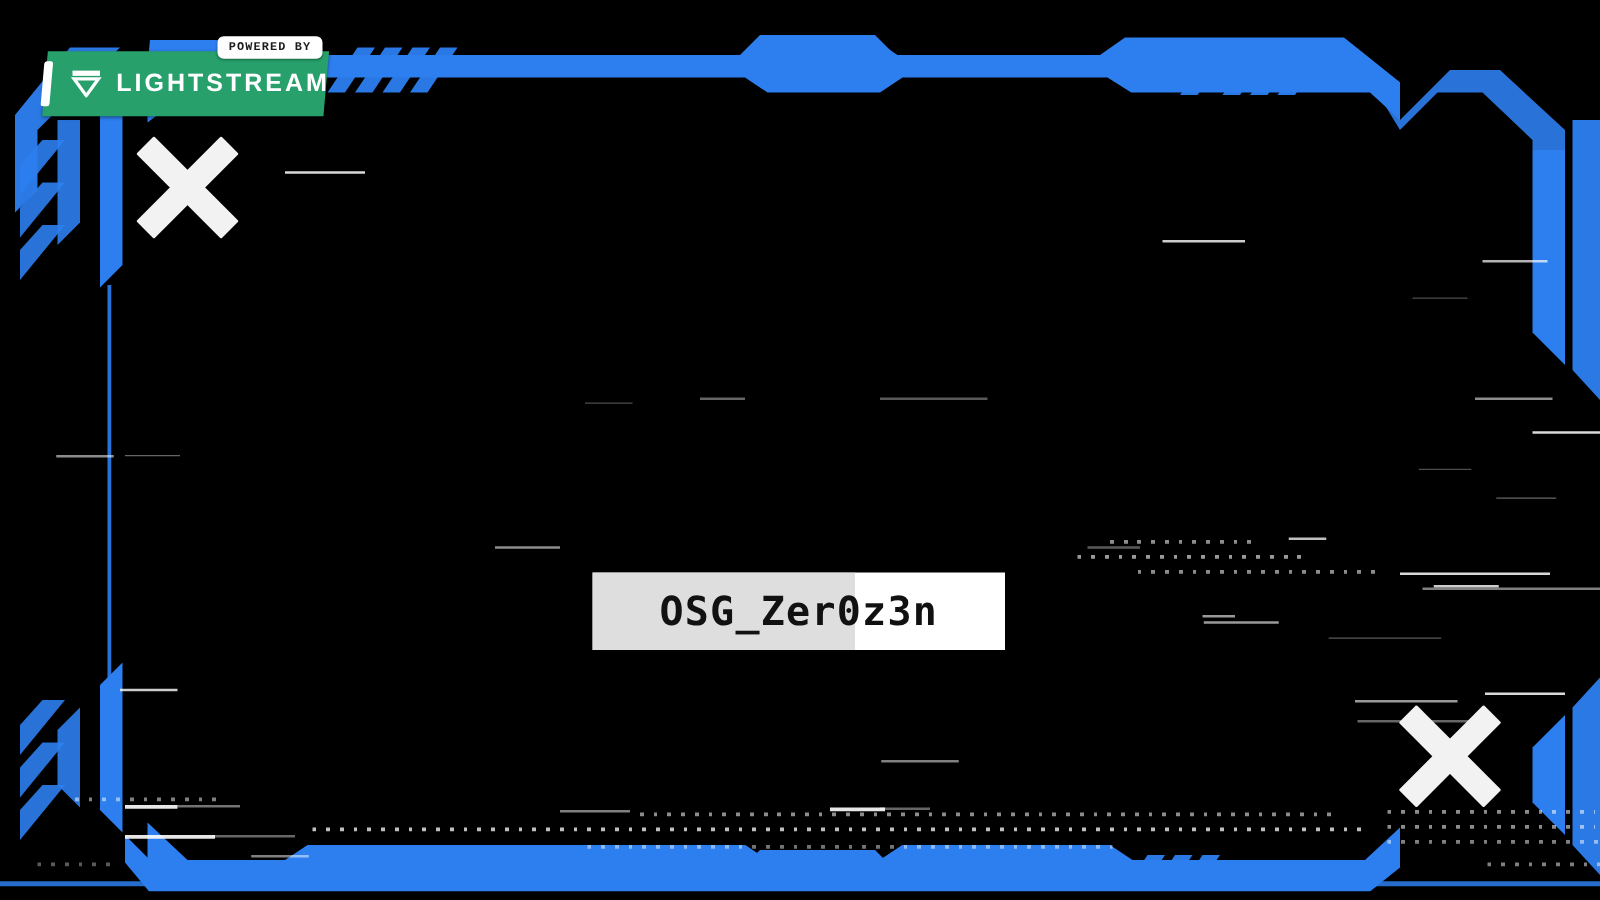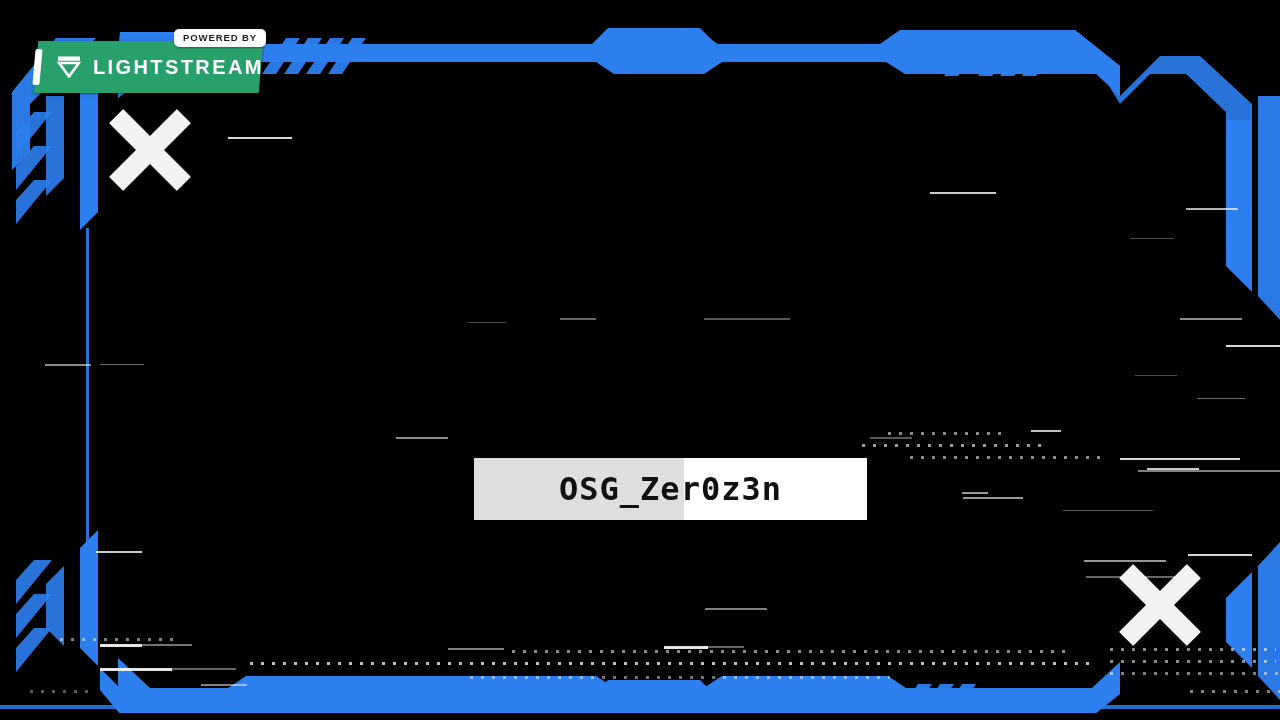--- a/index.html
+++ b/index.html
@@ -25,21 +25,21 @@
     font-weight:700;
     color:#2d7ff0;
     text-transform:uppercase;
     transform:scaleX(1.06);
   }
   .t1{font-size:98px;letter-spacing:6px;}
   .t2{font-size:98px;letter-spacing:6px;margin-top:14px;}
 
   
   .nameplate{
-    position:absolute;left:474px;top:458px;width:393px;height:62px;
+    position:absolute;left:474px;top:458px;width:330px;height:62px;
     background:#ffffff;overflow:hidden;
   }
   .nameplate .np-left{
     position:absolute;left:0;top:0;width:210px;height:100%;
     background:#dedede;
   }
   .np-text{
     position:absolute;inset:0;display:flex;align-items:center;justify-content:center;
     font-family:"DejaVu Sans Mono", monospace;
     font-weight:700;font-size:32px;letter-spacing:1px;color:#111;
@@ -75,21 +75,21 @@
   .ls-logo{width:26px;height:22px;flex:0 0 auto;}
   .ls-word{
     color:#fff;font-family:"Liberation Sans", sans-serif;font-weight:700;
     font-size:20px;letter-spacing:2.4px;
   }
   .powered-tab{
     position:absolute;left:174px;top:29px;
     background:#fff;border-radius:5px;
     padding:3px 9px 4px 9px;
     font-size:9.5px;font-weight:700;letter-spacing:.9px;color:#1c1c1c;
-    font-family:Liberation Sans, sans-serif;
+    font-family:Liberation Mono, monospace;
     box-shadow:0 1px 2px rgba(0,0,0,.35);
     z-index:6;
   }
 
   
   .glitch-layer{position:absolute;inset:0;pointer-events:none;}
   .g{position:absolute;background:#ffffff;}
   .gdot{position:absolute;height:3px;
     background-image:repeating-linear-gradient(to right,#fff 0 3px,transparent 3px 11px);}
 </style>

